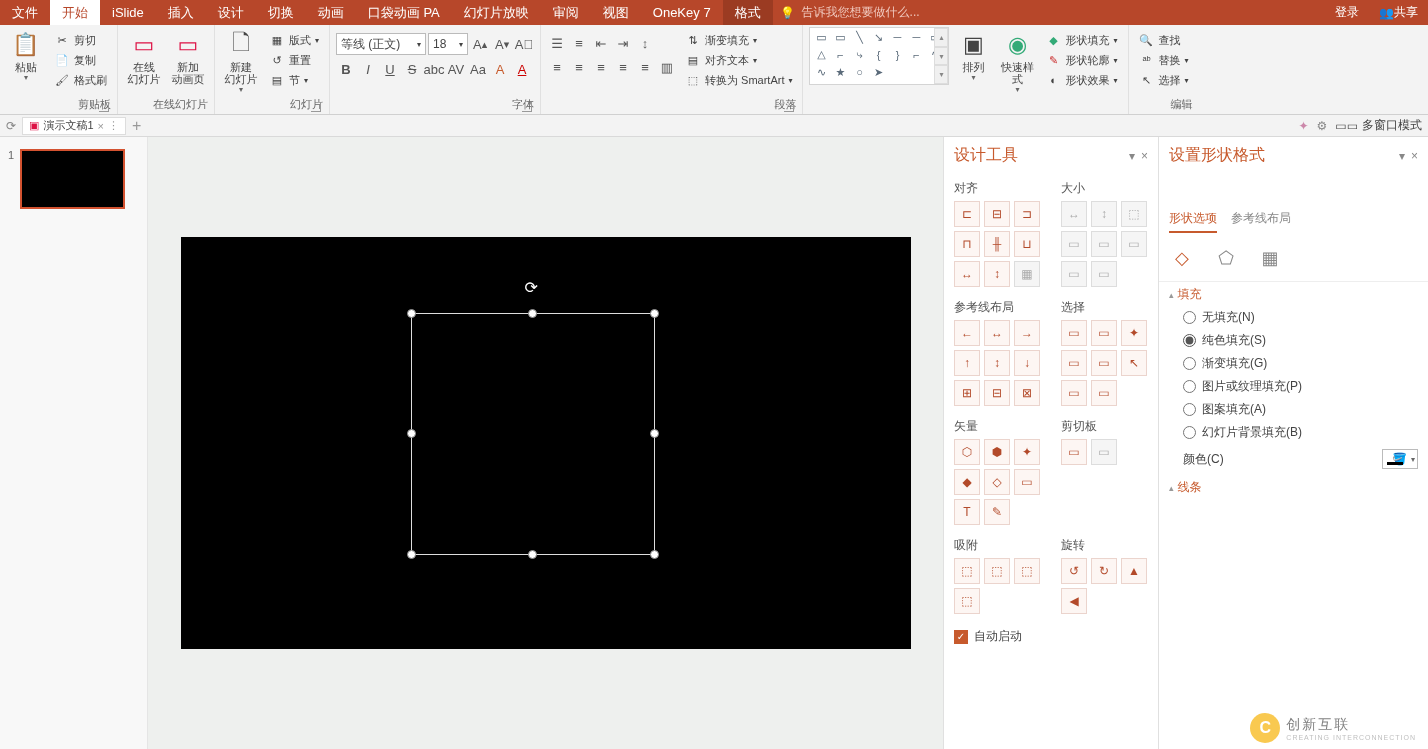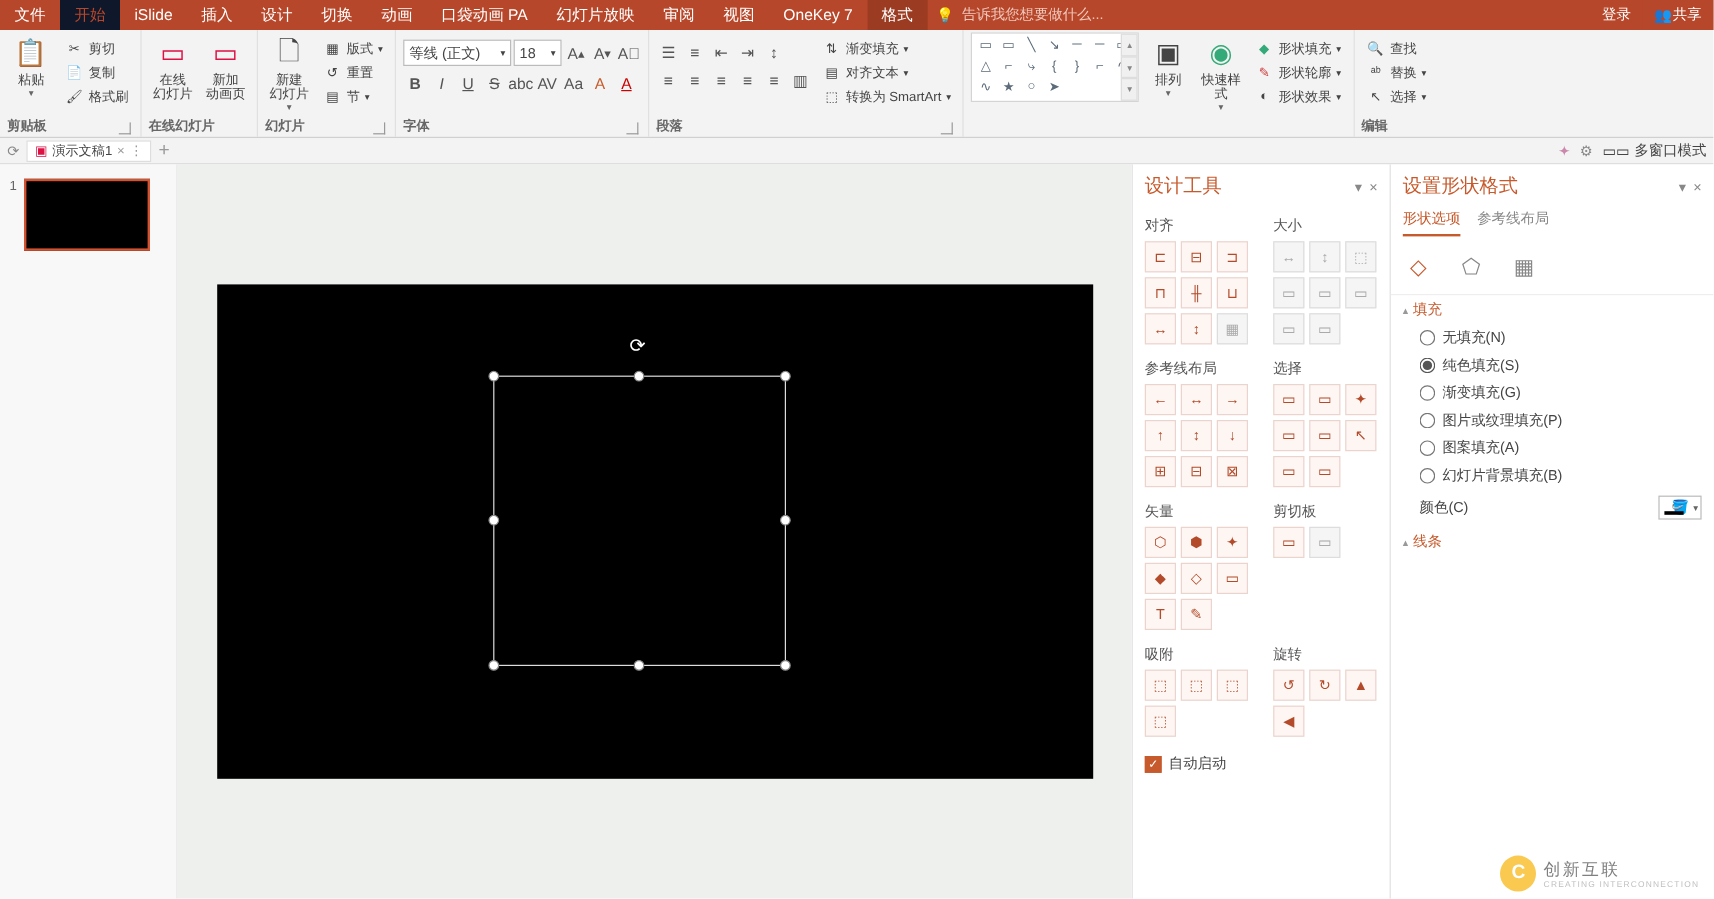--- a/index.html
+++ b/index.html
@@ -1,32 +1,32 @@
 <!DOCTYPE html>
 <html><head>
 <meta charset="utf-8">
 <style>
 * { margin: 0; padding: 0; box-sizing: border-box; font-family: "Microsoft YaHei", sans-serif; }
 body { width: 1428px; height: 749px; background: #fff; font-size: 12px; color: #444; overflow: hidden; position: relative; }
 
 
 .tabs { height: 25px; background: #b7472a; display: flex; align-items: stretch; color: #fff; }
 .tab { padding: 0 12px; display: flex; align-items: center; font-size: 13px; cursor: pointer; }
-.tab.active { background: #0f172a; color: #b7472a; }
+.tab.active { background: #ffffff; color: #b7472a; }
 .tab.format { background: #9b3b22; }
 .tellme { flex: 1; display: flex; align-items: center; color: #f0c8bd; padding-left: 8px; }
 .tellme .bulb { margin-right: 6px; }
 .login { padding: 0 10px; display: flex; align-items: center; }
 .share { padding: 0 10px; display: flex; align-items: center; background: #b7472a; }
 
 
 .ribbon { height: 90px; background: #f3f3f3; border-bottom: 1px solid #d0d0d0; display: flex; }
 .group { border-right: 1px solid #e0e0e0; padding: 2px 6px 0 6px; display: flex; flex-direction: column; position: relative; }
 .group-body { flex: 1; display: flex; align-items: flex-start; gap: 4px; }
-.group-label { text-align: left; font-size: 11px; color: #666; padding: 2px 0; position: relative; font-weight: bold; }
+.group-label { text-align: right; font-size: 11px; color: #666; padding: 2px 0; position: relative; }
 .group-label .launcher { position: absolute; right: 2px; bottom: 2px; width: 10px; height: 10px; border: 1px solid #999; border-left: none; border-top: none; }
 
 .bigbtn { display: flex; flex-direction: column; align-items: center; width: 40px; padding-top: 4px; cursor: pointer; }
 .bigbtn .ico { width: 28px; height: 28px; display: flex; align-items: center; justify-content: center; font-size: 22px; }
 .bigbtn .lbl { font-size: 11px; text-align: center; line-height: 1.1; margin-top: 2px; }
 .bigbtn .dd { font-size: 8px; color: #666; }
 
 .stackbtns { display: flex; flex-direction: column; gap: 2px; padding-top: 4px; }
 .smbtn { display: flex; align-items: center; gap: 4px; font-size: 11px; padding: 1px 4px; cursor: pointer; }
 .smbtn .ico { width: 16px; height: 16px; display: flex; align-items: center; justify-content: center; }
@@ -70,21 +70,21 @@
 .panel-head .ctrls { color: #888; font-size: 12px; display: flex; gap: 6px; }
 .panel .section-title { font-size: 12px; color: #555; padding: 6px 10px 4px; }
 .icon-grid { display: flex; flex-wrap: wrap; gap: 4px; padding: 0 10px 6px; }
 .icon-grid .cell { width: 26px; height: 26px; border: 1px solid #ebd4cd; background: #fdf6f3; display: flex; align-items: center; justify-content: center; color: #b34a2a; font-size: 12px; cursor: pointer; }
 .icon-grid .cell.grey { border-color: #ddd; background: #f5f5f5; color: #aaa; }
 .auto-start { padding: 8px 10px; display: flex; align-items: center; gap: 6px; font-size: 12px; }
 .auto-start .chk { width: 14px; height: 14px; border: 1px solid #c75a2d; background: #c75a2d; color: #fff; display: flex; align-items: center; justify-content: center; font-size: 10px; }
 
 .panel2 { width: 270px; }
 .tabs2 { display: flex; gap: 14px; padding: 0 10px 6px; font-size: 12px; }
-.tabs2 .t { color: #888; cursor: pointer; padding-bottom: 4px; }
+.tabs2 .t { color: #888; cursor: pointer; padding-bottom: 4px; margin-top: 36px; }
 .tabs2 .t.on { color: #c75a2d; border-bottom: 2px solid #c75a2d; }
 .mode-icons { display: flex; gap: 18px; padding: 6px 10px 10px; }
 .mode-icons .mi { width: 26px; height: 26px; display: flex; align-items: center; justify-content: center; font-size: 18px; color: #888; cursor: pointer; }
 .mode-icons .mi.active { color: #c75a2d; }
 
 .collapsible { padding: 4px 10px; font-size: 12px; color: #c75a2d; display: flex; align-items: center; gap: 4px; }
 .collapsible .arrow { font-size: 9px; color: #999; }
 .radios { padding: 2px 10px 2px 24px; display: flex; flex-direction: column; gap: 6px; }
 .radios label { display: flex; align-items: center; gap: 6px; font-size: 12px; color: #444; cursor: pointer; }
 .radios input { accent-color: #555; }

